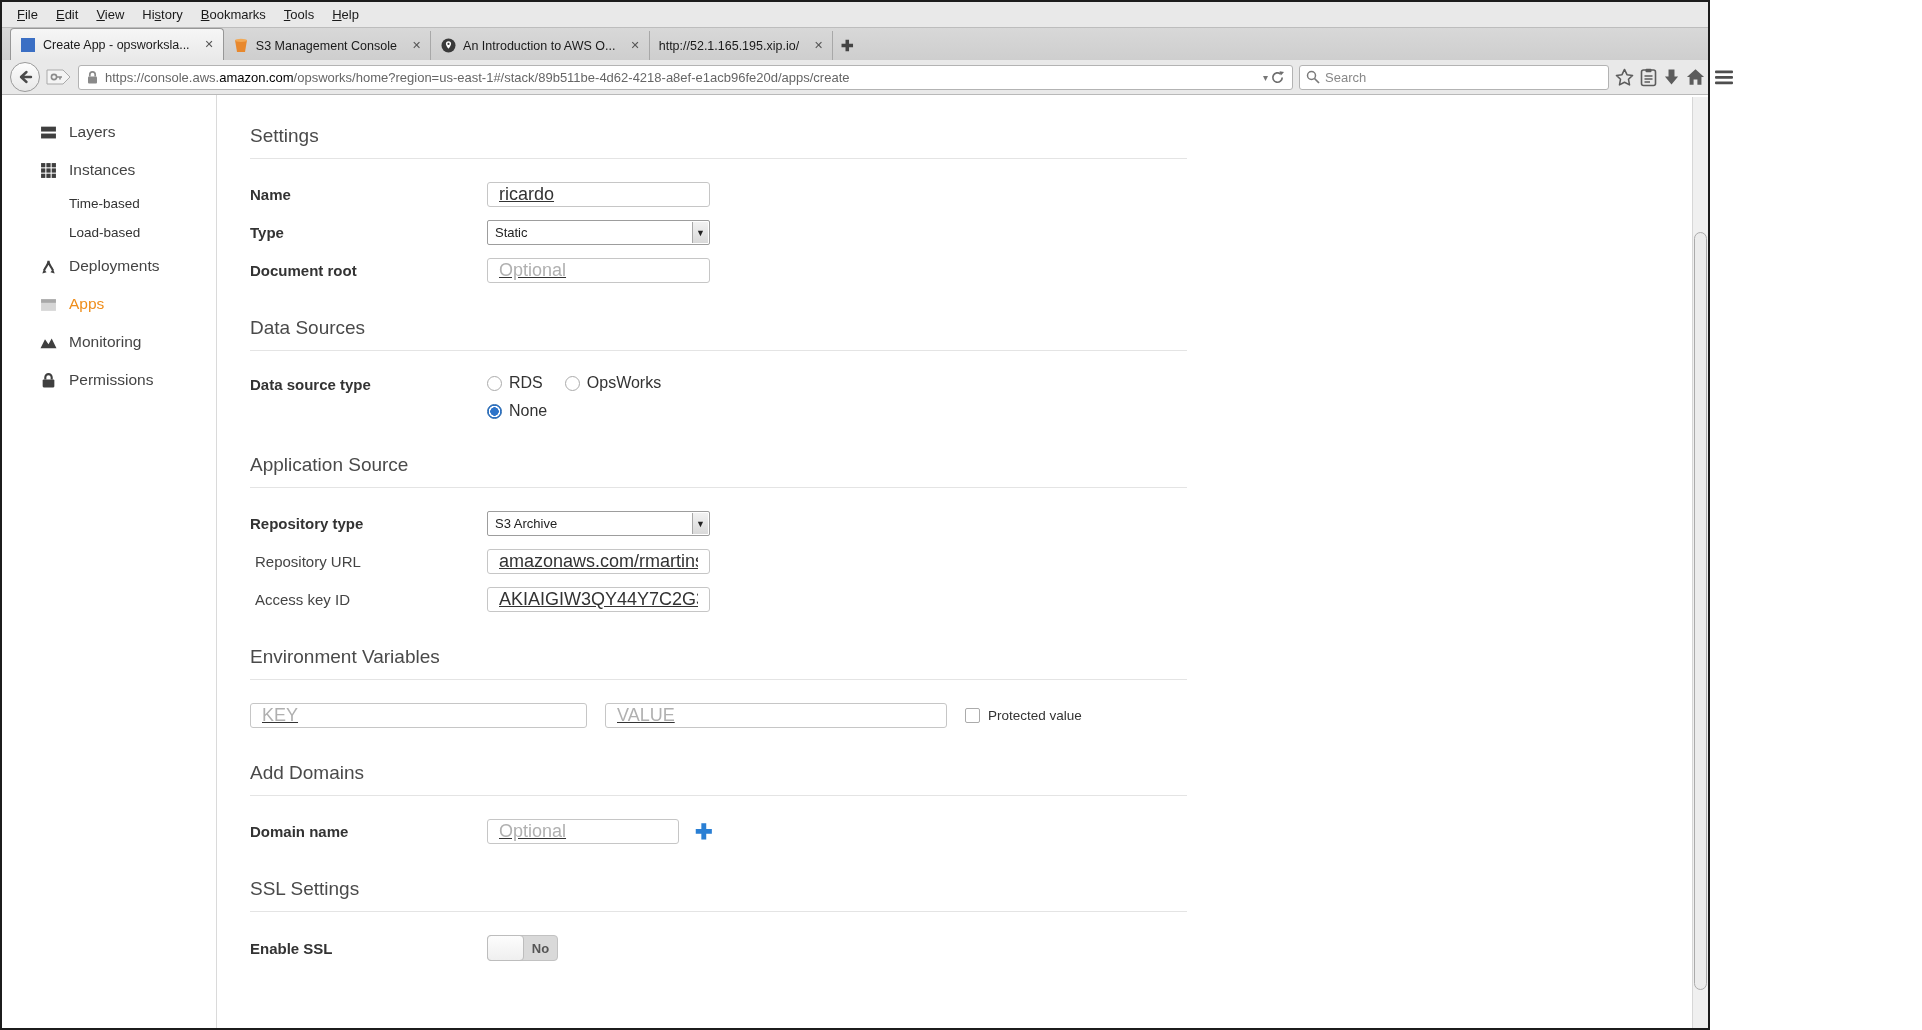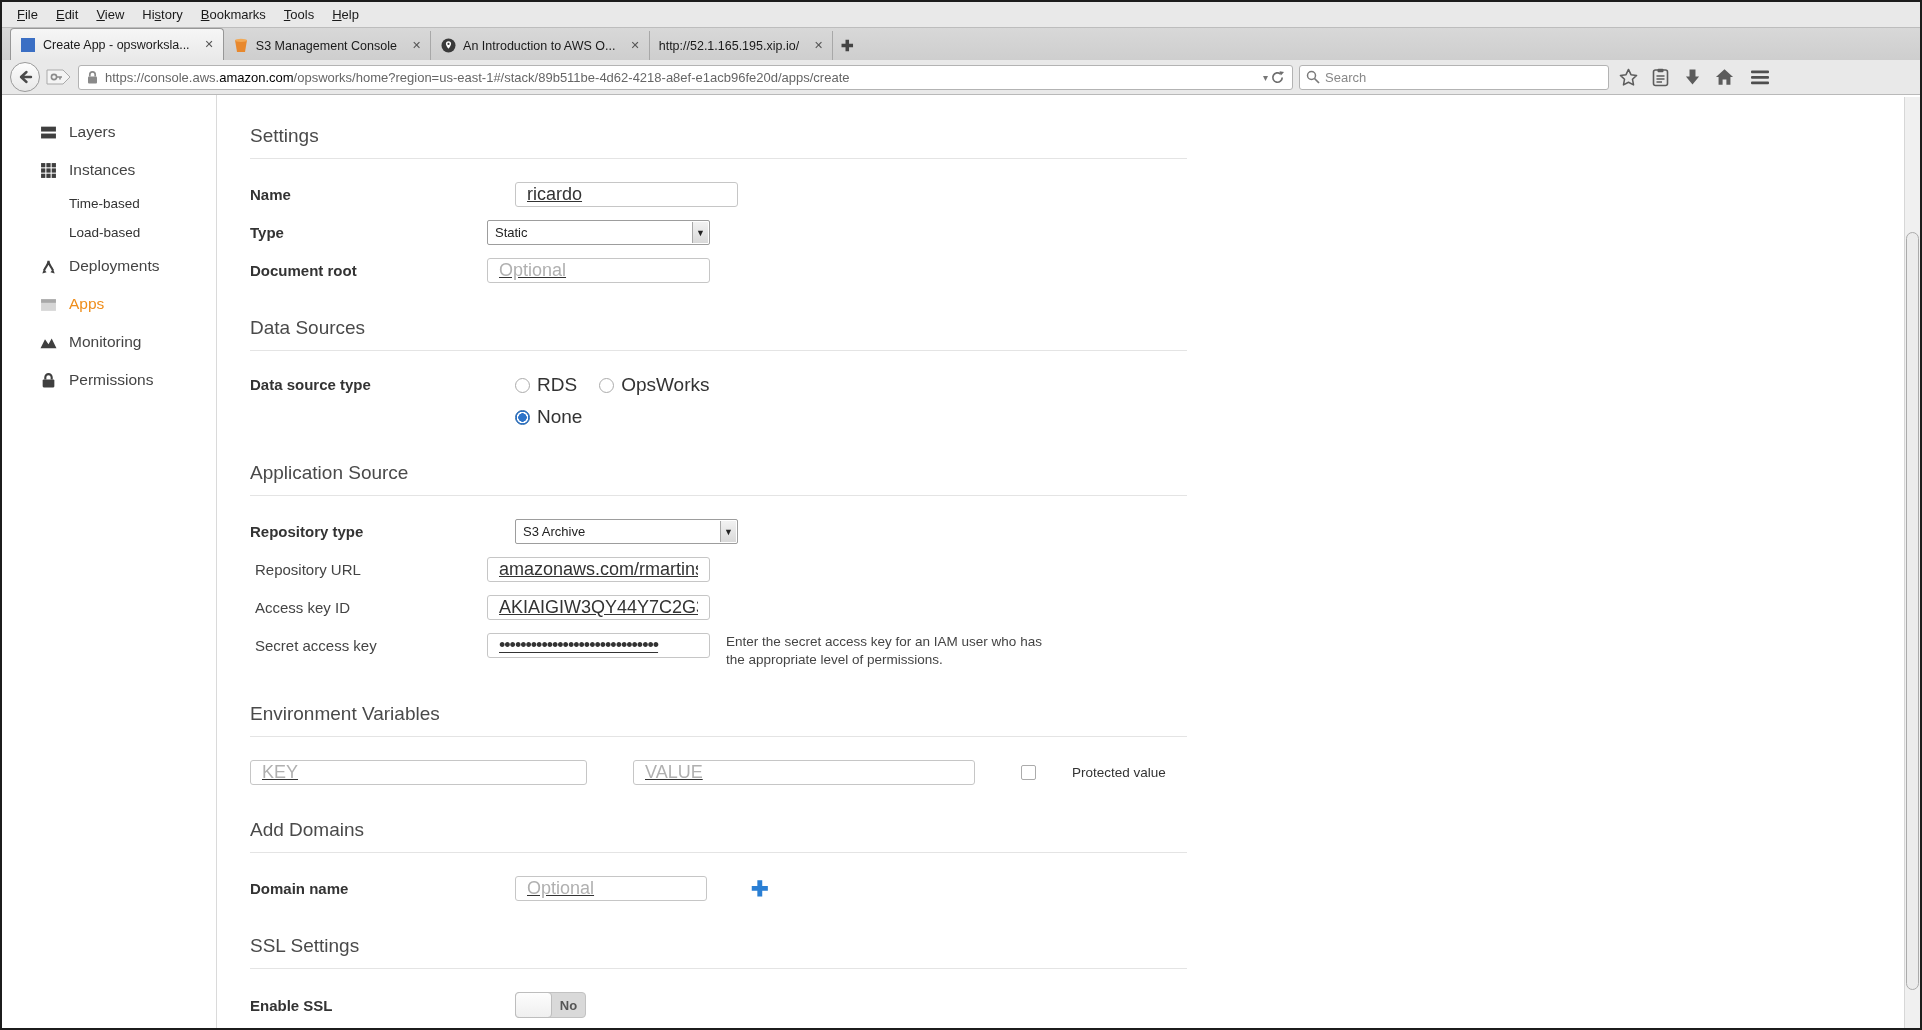--- a/index.html
+++ b/index.html
@@ -1,17 +1,17 @@
 <!DOCTYPE html>
 <html><head>
 <meta charset="utf-8">
 <style>
   * { margin:0; padding:0; box-sizing:border-box; }
   html,body { width:1922px; height:1030px; overflow:hidden; font-family:"Liberation Sans", sans-serif; }
-  .window { position:relative; width:1922px; height:1030px; border:2px solid #1c1c1c; background:#f97316; }
+  .window { position:relative; width:1710px; height:1030px; border:2px solid #1c1c1c; background:#f97316; }
 
   
   .menubar { height:25px; background:#e9e9e9; display:flex; align-items:center; padding-left:6px; }
   .menu-item { font-size:13px; color:#1a1a1a; padding:3px 9px; cursor:default; }
   .menu-item u { text-decoration:underline; }
 
   .tabbar { height:33px; background:linear-gradient(#d8d8d8,#cecece); display:flex; align-items:flex-end; padding-left:8px; border-top:1px solid #bdbdbd; }
   .tab { height:29px; display:flex; align-items:center; gap:7px; padding:0 9px; font-size:12.5px; color:#1a1a1a; position:relative; }
   .tab .title { white-space:nowrap; overflow:hidden; max-width:160px; }
   .tab.active { background:linear-gradient(#f6f6f6,#e9e9e9); border:1px solid #979797; border-bottom:none; border-radius:4px 4px 0 0; height:32px; }
@@ -40,34 +40,34 @@
   .side-item.sub { padding:7px 0 7px 67px; font-size:13.5px; color:#333; }
   .side-item.active { color:#ef8e1b; }
 
   .main { flex:1; padding:22px 0 0 33px; position:relative; }
   .content { width:937px; }
   h2.section { font-size:19px; font-weight:400; color:#4a4a4a; margin-top:34px; }
   h2.section:first-child { margin-top:8px; }
   hr.rule { border:none; border-top:1px solid #e4e4e4; margin:11px 0 0 0; }
 
   .row { display:flex; align-items:center; margin-top:13px; }
-  .row:first-of-type { margin-top:0;gap:28px; }
+  .row:first-of-type { margin-top:0; }
   .lbl { width:237px; font-size:15px; font-weight:bold; color:#333; flex:0 0 237px; }
   .lbl.plain { font-weight:normal; color:#444; padding-left:5px; }
   .rows-block { margin-top:23px; }
 
   input.txt { width:223px; height:25px; border:1px solid #c6c6c6; border-radius:3px; padding:0 11px; font-size:18px; color:#333; font-family:"Liberation Sans", sans-serif; outline:none;text-decoration:underline; }
   input.txt::placeholder { color:#b0b0b0; }
   .selectbox { width:223px; height:25px; border:1px solid #9d9d9d; border-radius:2px; background:#fff; display:flex; align-items:center; position:relative; }
   .selectbox .selval { font-size:13px; color:#222; padding-left:7px; }
   .selectbox .selbtn { position:absolute; right:1px; top:1px; bottom:1px; width:16px; background:linear-gradient(#f2f2f2,#d9d9d9); border-left:1px solid #a8a8a8; display:flex; align-items:center; justify-content:center; font-size:9px; color:#222; }
 
   .radio { width:15px; height:15px; border-radius:50%; border:1px solid #ababab; background:#fff; display:inline-block; vertical-align:middle; }
   .radio.checked { border:1px solid #2867ab; background:radial-gradient(circle at 50% 50%, #2e74c9 0 4px, #fff 4.5px 5.5px, #2e74c9 6px); }
-  .radio-lbl { font-size:19px; color:#333; margin:0 22px 0 7px; vertical-align:middle; }
+  .radio-lbl { font-size:16px; color:#333; margin:0 22px 0 7px; vertical-align:middle; }
   .checkbox { width:15px; height:15px; border:1px solid #ababab; border-radius:2px; background:#fff; display:inline-block; vertical-align:middle; }
 
   .help { font-size:13.5px; color:#444; width:335px; line-height:1.35; margin-left:16px; }
 
   .plusbtn { color:#2a7fd4; font-size:21px; font-weight:bold; margin-left:16px; line-height:1; cursor:pointer; }
 
   .toggle { width:71px; height:26px; background:#d9d9d9; border:1px solid #c2c2c2; border-radius:4px; display:flex; align-items:center; }
   .toggle .knob { width:37px; height:26px; margin:-1px 0 0 -1px; background:linear-gradient(#fdfdfd,#efefef); border:1px solid #bdbdbd; border-radius:4px; }
   .toggle .tlabel { flex:1; text-align:center; font-size:13px; font-weight:bold; color:#555; }
 
@@ -328,25 +328,20 @@
             </div>
           </div>
           <div class="row">
             <span class="lbl plain">Repository URL</span>
             <input class="txt" value="amazonaws.com/rmartins/index.html.zip" style="">
           </div>
           <div class="row">
             <span class="lbl plain">Access key ID</span>
             <input class="txt" value="AKIAIGIW3QY44Y7C2G3Q" style="">
           </div>
-          <div class="row" style="align-items:flex-start;">
-            <span class="lbl plain" style="padding-top:4px;">Secret access key</span>
-            <input class="txt" style="letter-spacing: -1px;" value="••••••••••••••••••••••••••••••">
-            <span class="help">Enter the secret access key for an IAM user who has the appropriate level of permissions.</span>
-          </div>
         </div>
 
         <h2 class="section">Environment Variables</h2>
         <hr class="rule">
         <div class="rows-block">
           <div class="row">
             <input class="txt" style="width: 337px;" placeholder="KEY">
             <input class="txt" style="width: 342px; margin-left: 18px;" placeholder="VALUE">
             <span class="checkbox" style="margin-left:18px;"></span>
             <span style="font-size:13.5px; color:#333; margin-left:8px;">Protected value</span>

